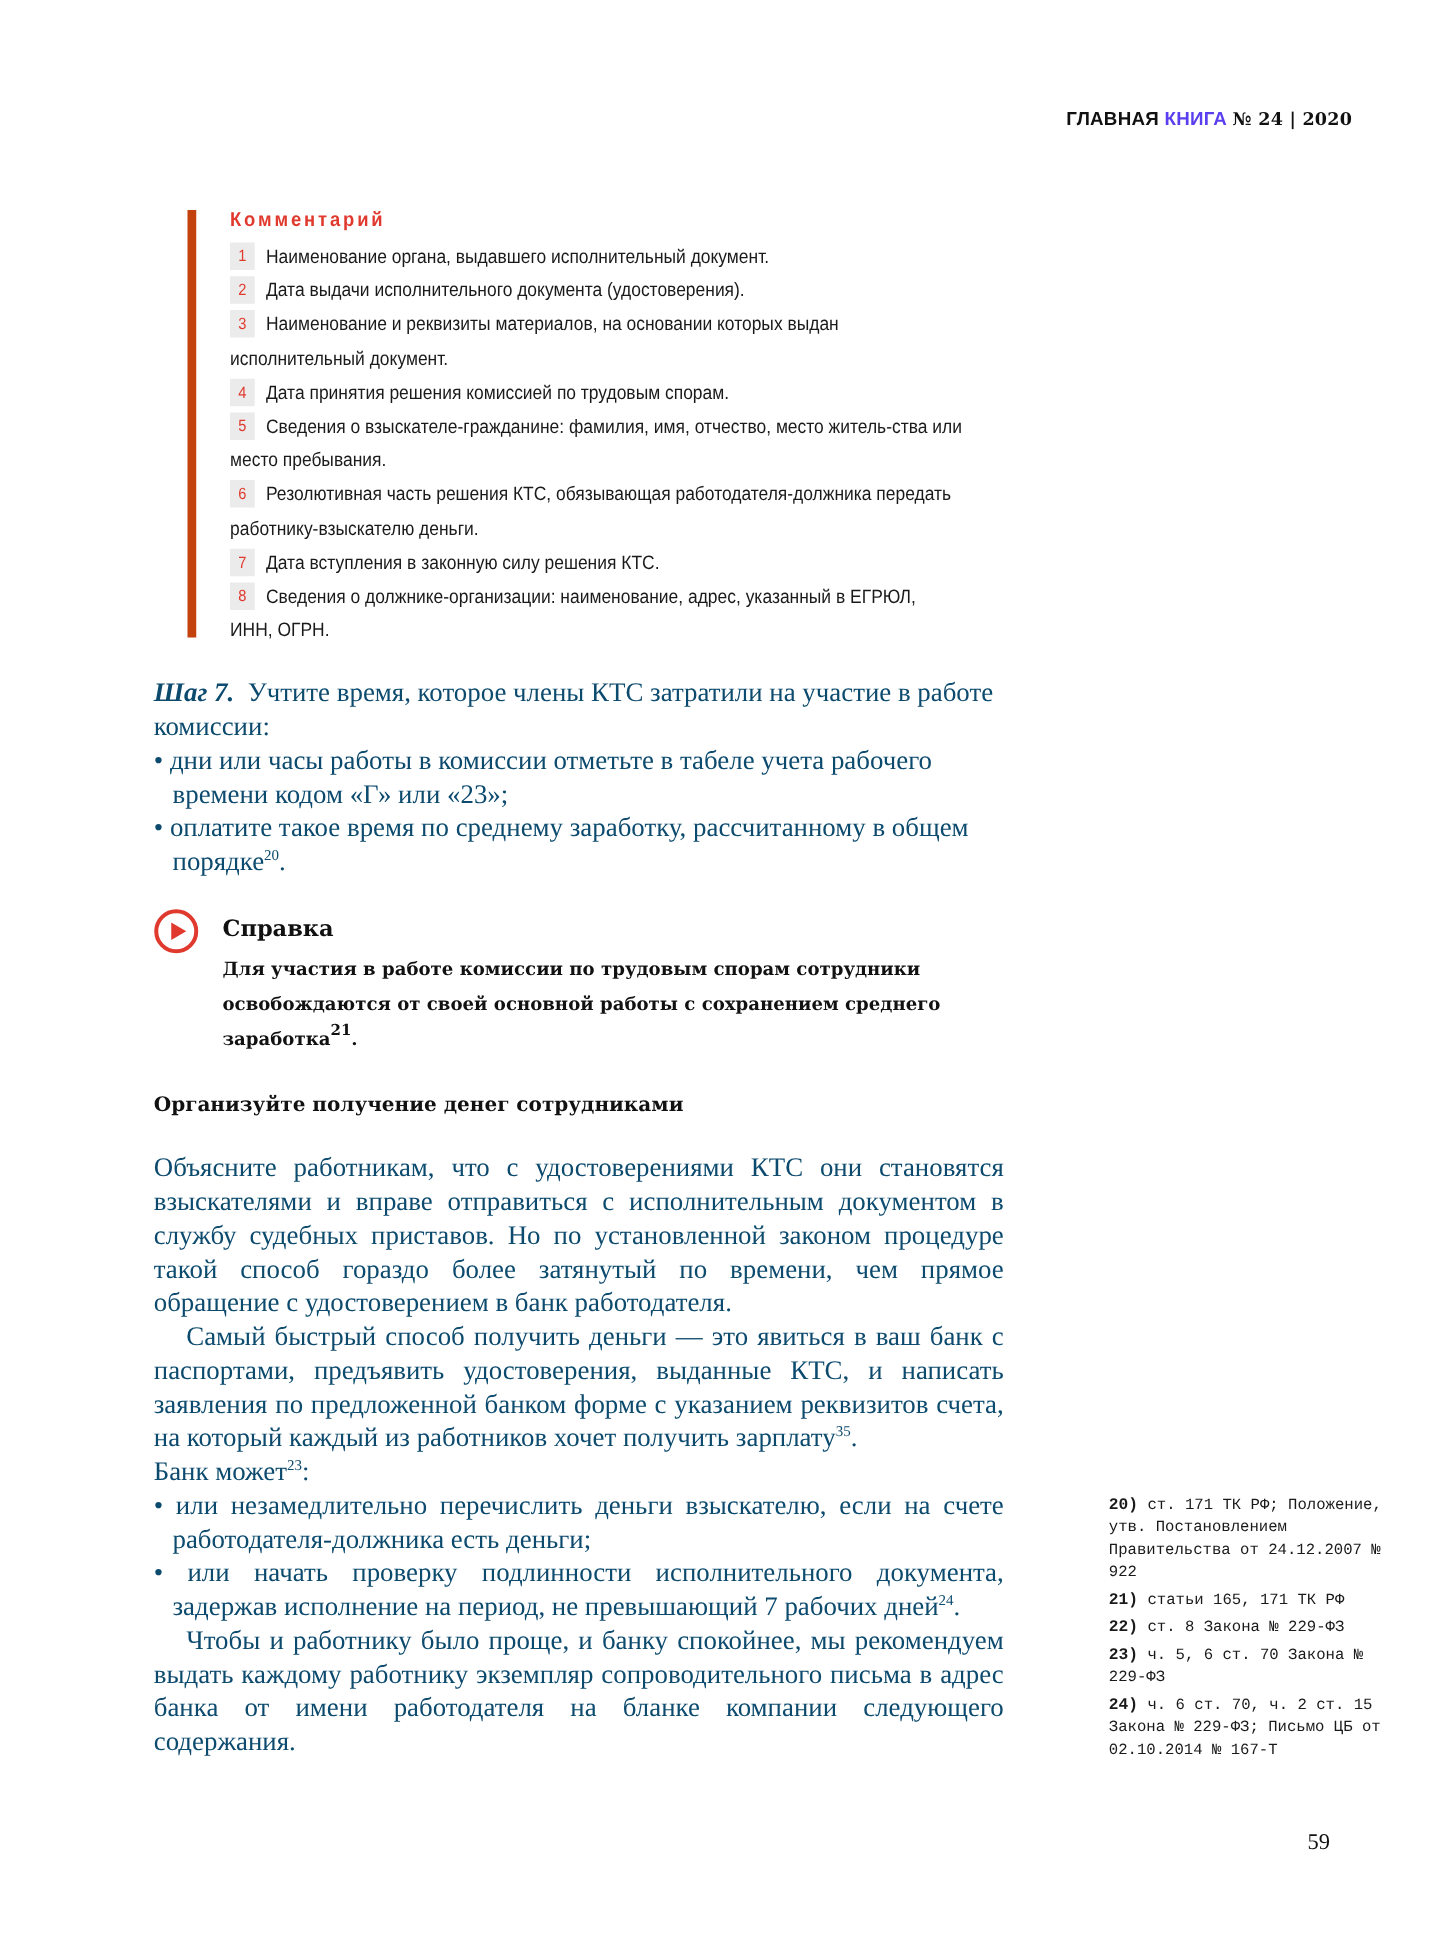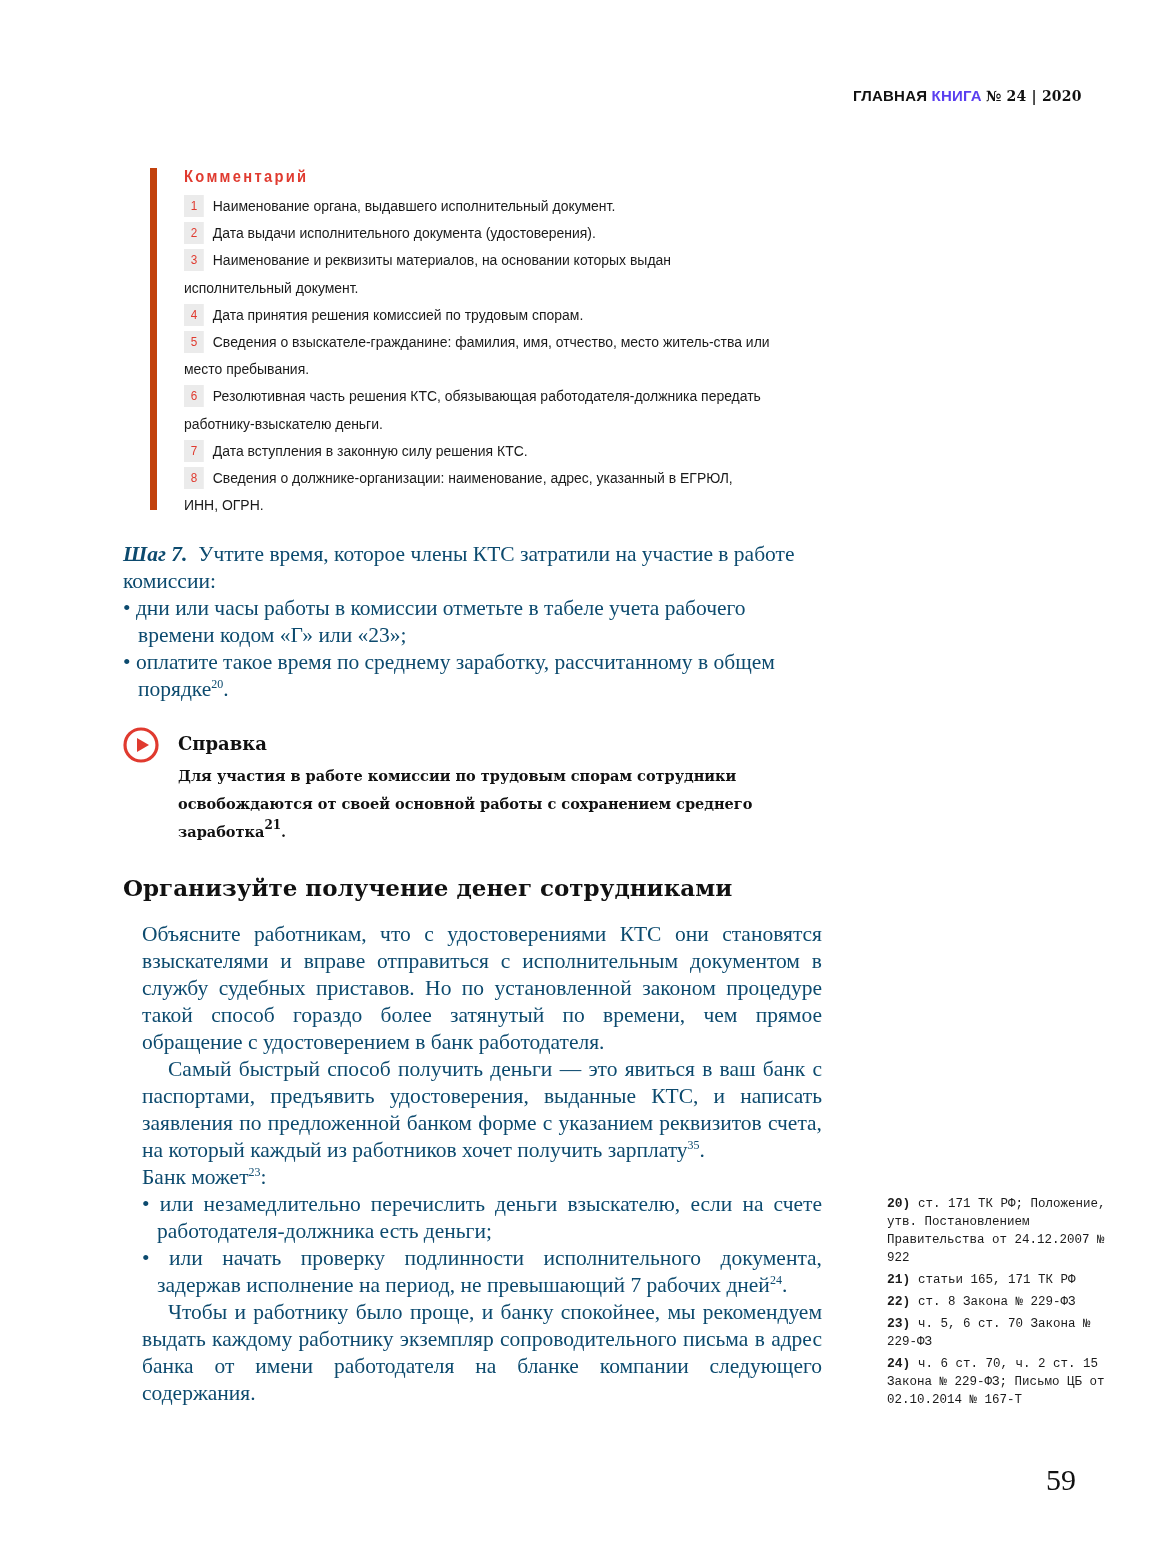--- a/index.html
+++ b/index.html
@@ -17,30 +17,30 @@
   .step { top: 541px; }
   .step .step-label { font-weight: bold; font-style: italic; }
   .bullet { padding-left: 15px; text-indent: -15px; }
   sup { font-size: 12px; line-height: 0; vertical-align: 8px; }
 
   .note { position: absolute; top: 727px; left: 123px; width: 700px; }
   .note-icon { position: absolute; left: 0; top: 0; width: 36px; height: 36px; }
   .note-title { position: absolute; left: 55px; top: 6px; font-family: "DejaVu Serif", serif; font-weight: bold; font-size: 18px; color: #111; }
   .note-text { position: absolute; left: 55px; top: 35px; width: 640px; font-family: "DejaVu Serif", serif; font-weight: bold; font-size: 14.5px; line-height: 28px; color: #111; }
 
-  .section-title { position: absolute; top: 874px; left: 123px; font-family: "DejaVu Serif", serif; font-weight: bold; font-size: 23px; color: #111; white-space: nowrap; }
+  .section-title { position: absolute; top: 874px; left: 123px; font-family: "DejaVu Serif", serif; font-weight: bold; font-size: 16px; color: #111; white-space: nowrap; }
   .para1 { top: 921px; }
   .indent { text-indent: 26px; }
-  .justify { text-align: justify; margin-left: 19px; }
+  .justify { text-align: justify; }
 
   .footnotes { position: absolute; top: 1195px; left: 855px; width: 225px; font-family: Liberation Mono, monospace; font-size: 12.5px; line-height: 18px; color: #1a1a1a; margin-left: 32px; }
   .footnote { margin-bottom: 4px; }
   .fn-num { font-weight: bold; font-size: 13px; }
 
-  .page-number { position: absolute; top: 1463px; left: 1046px; font-family: "Liberation Serif", serif; font-size: 30px; color: #111; }
+  .page-number { position: absolute; top: 1463px; left: 1046px; font-family: "Liberation Serif", serif; font-size: 18px; color: #111; }
 </style>
 </head>
 <body>
 
 <div class="header">
   <span>ГЛАВНАЯ</span>
   <span class="brand2">КНИГА</span>
   <span class="issue">№ 24 | 2020</span>
 </div>
 

